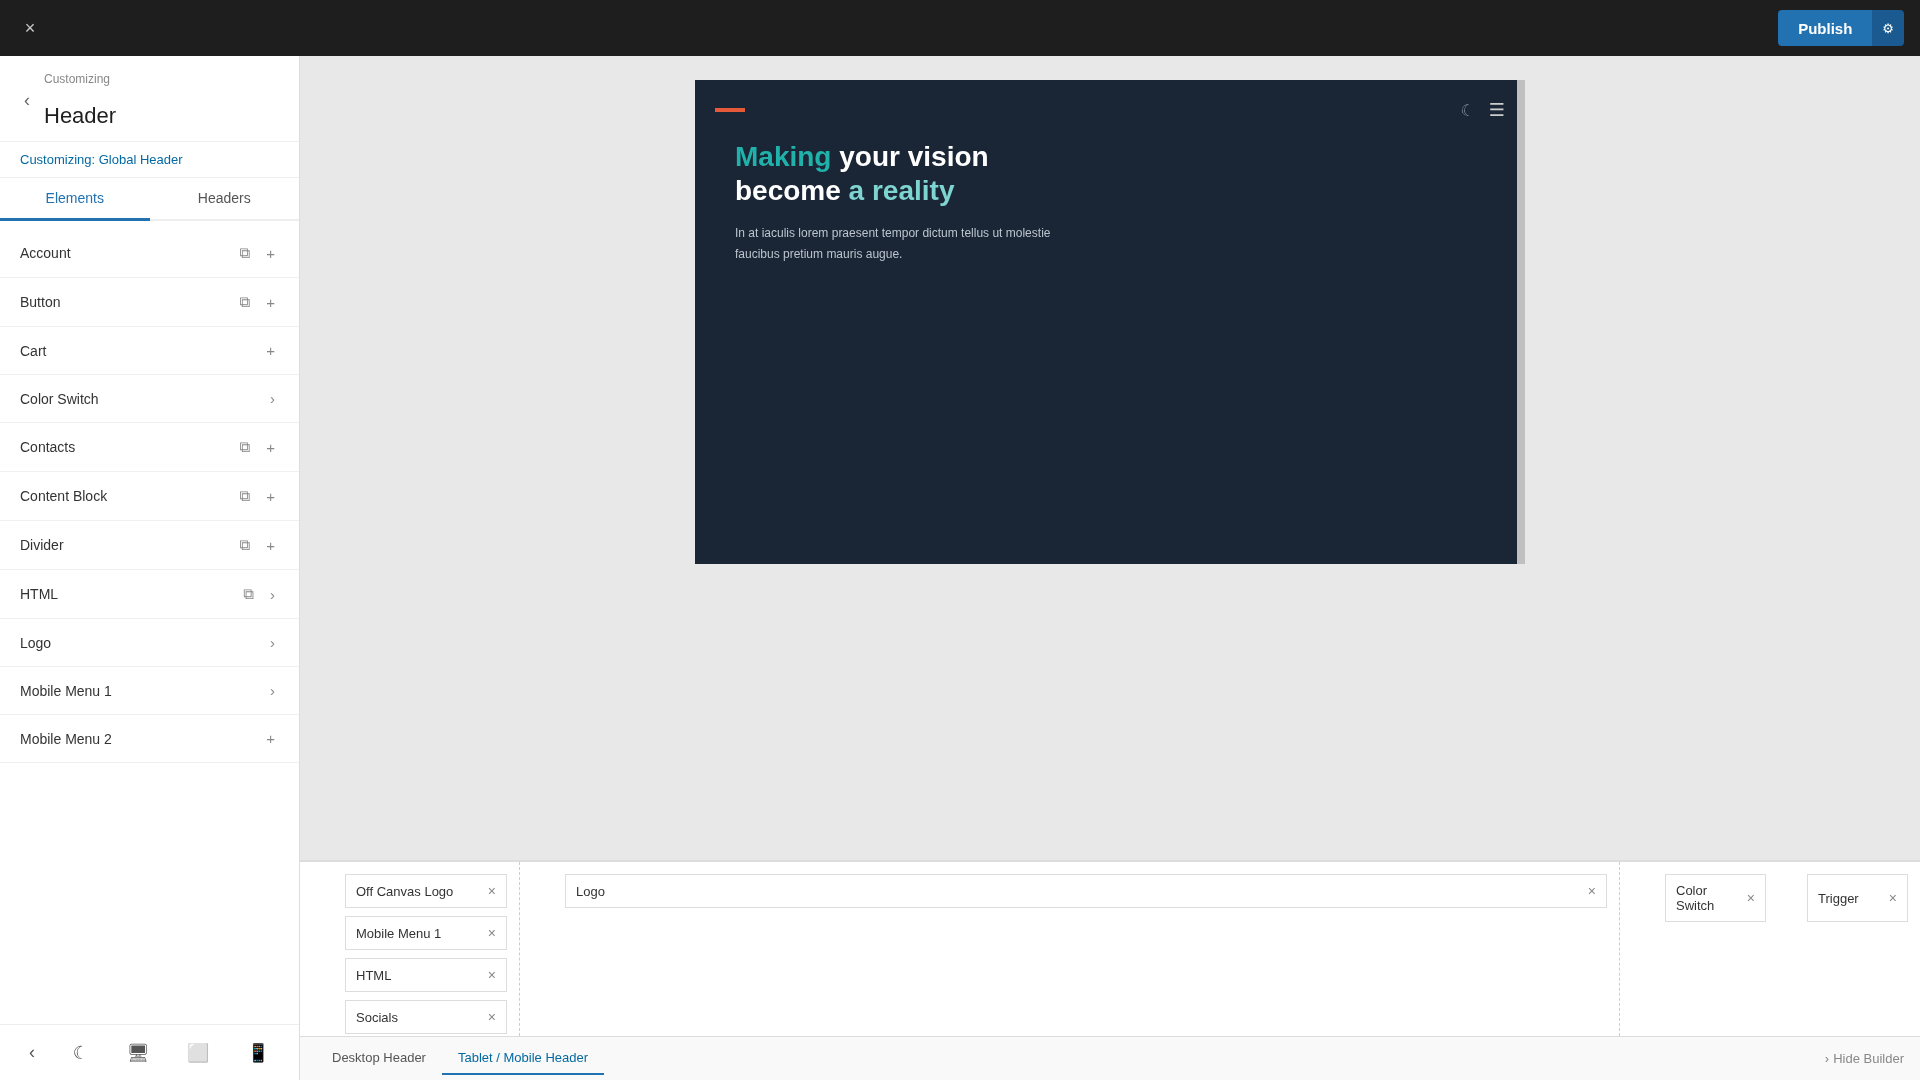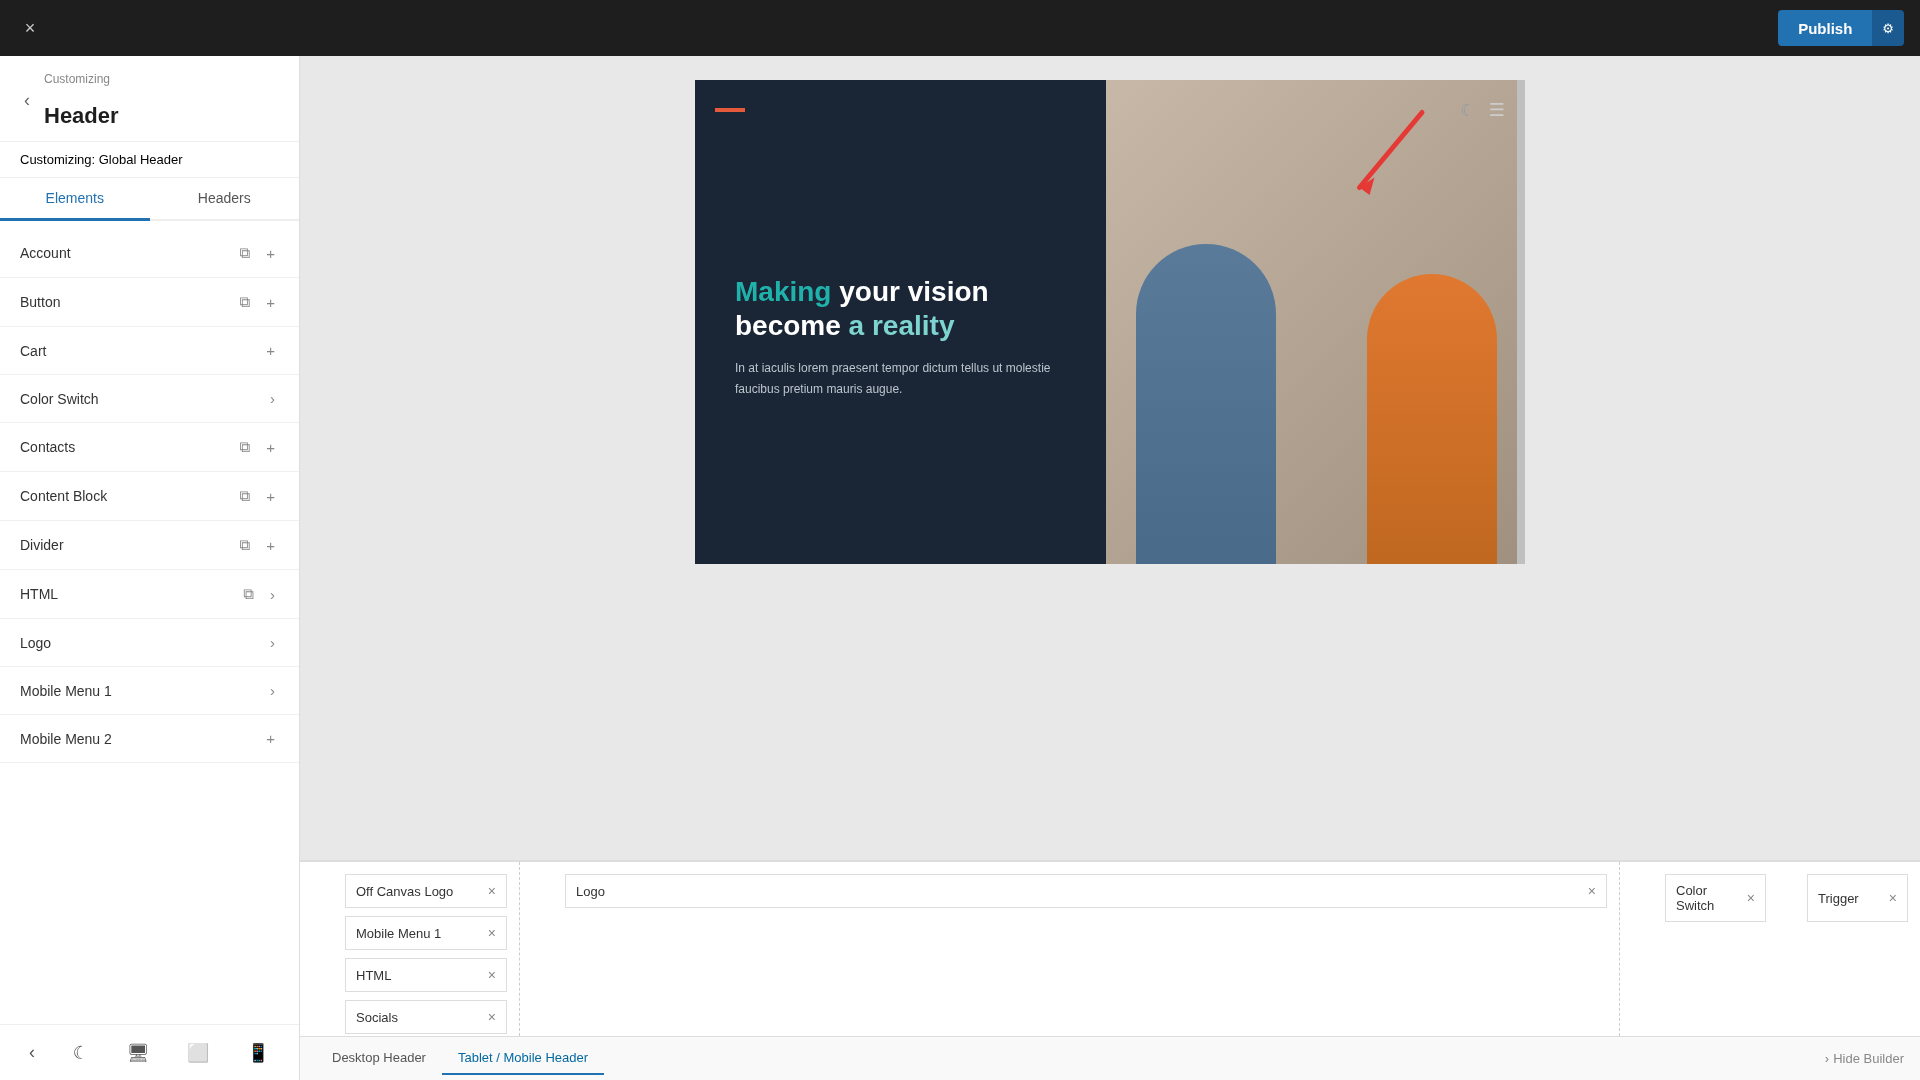--- a/index.html
+++ b/index.html
@@ -59,26 +59,26 @@
       display: flex;
       align-items: center;
       gap: 10px;
     }
     .sidebar-back-btn {
       background: none; border: none; cursor: pointer;
       color: #666; font-size: 18px; padding: 4px;
     }
     .sidebar-title-area { display: flex; flex-direction: column; }
     .sidebar-customizing { font-size: 12px; color: #888; margin-bottom: 17px; }
-    .sidebar-title { font-size: 22px; font-weight: 700; color: #1e1e1e; }
+    .sidebar-title { font-size: 22px; font-weight: 400; color: #1e1e1e; }
 
     .customizing-label {
       padding: 10px 20px;
       font-size: 13px;
-      color: #000000;
+      color: #0369a1;
       border-bottom: 1px solid #eee;
     }
 
     .sidebar-tabs {
       display: flex;
       border-bottom: 2px solid #eee;
     }
     .sidebar-tab {
       flex: 1; padding: 12px 2px; text-align: center;
       font-size: 14px; font-weight: 500; cursor: pointer;
@@ -176,20 +176,21 @@
     .preview-menu-icon { color: #ccc; font-size: 18px; }
     .preview-scrollbar {
       position: absolute; right: 0; top: 0; bottom: 0;
       width: 8px; background: #c0c0c0;
     }
 
     .preview-hero {
       position: absolute;
       top: 0; left: 0; right: 8px; bottom: 0;
       display: flex;
+      flex-direction: column;
     }
 
     .preview-hero-left {
       width: 50%;
       display: flex;
       flex-direction: column;
       justify-content: center;
       padding: 60px 30px 30px 40px;
     }
     .preview-hero-heading {

